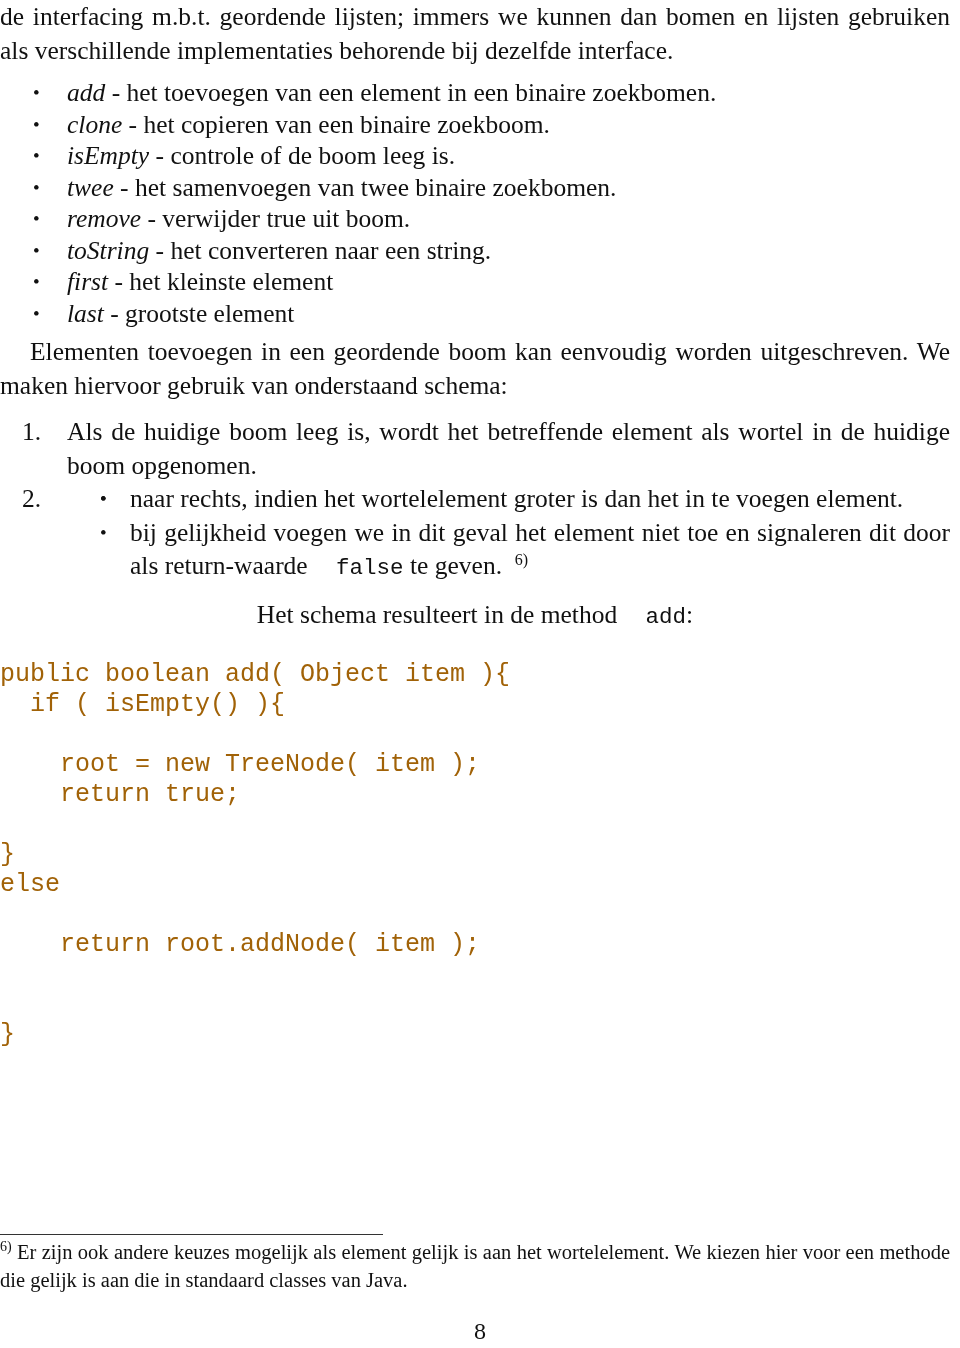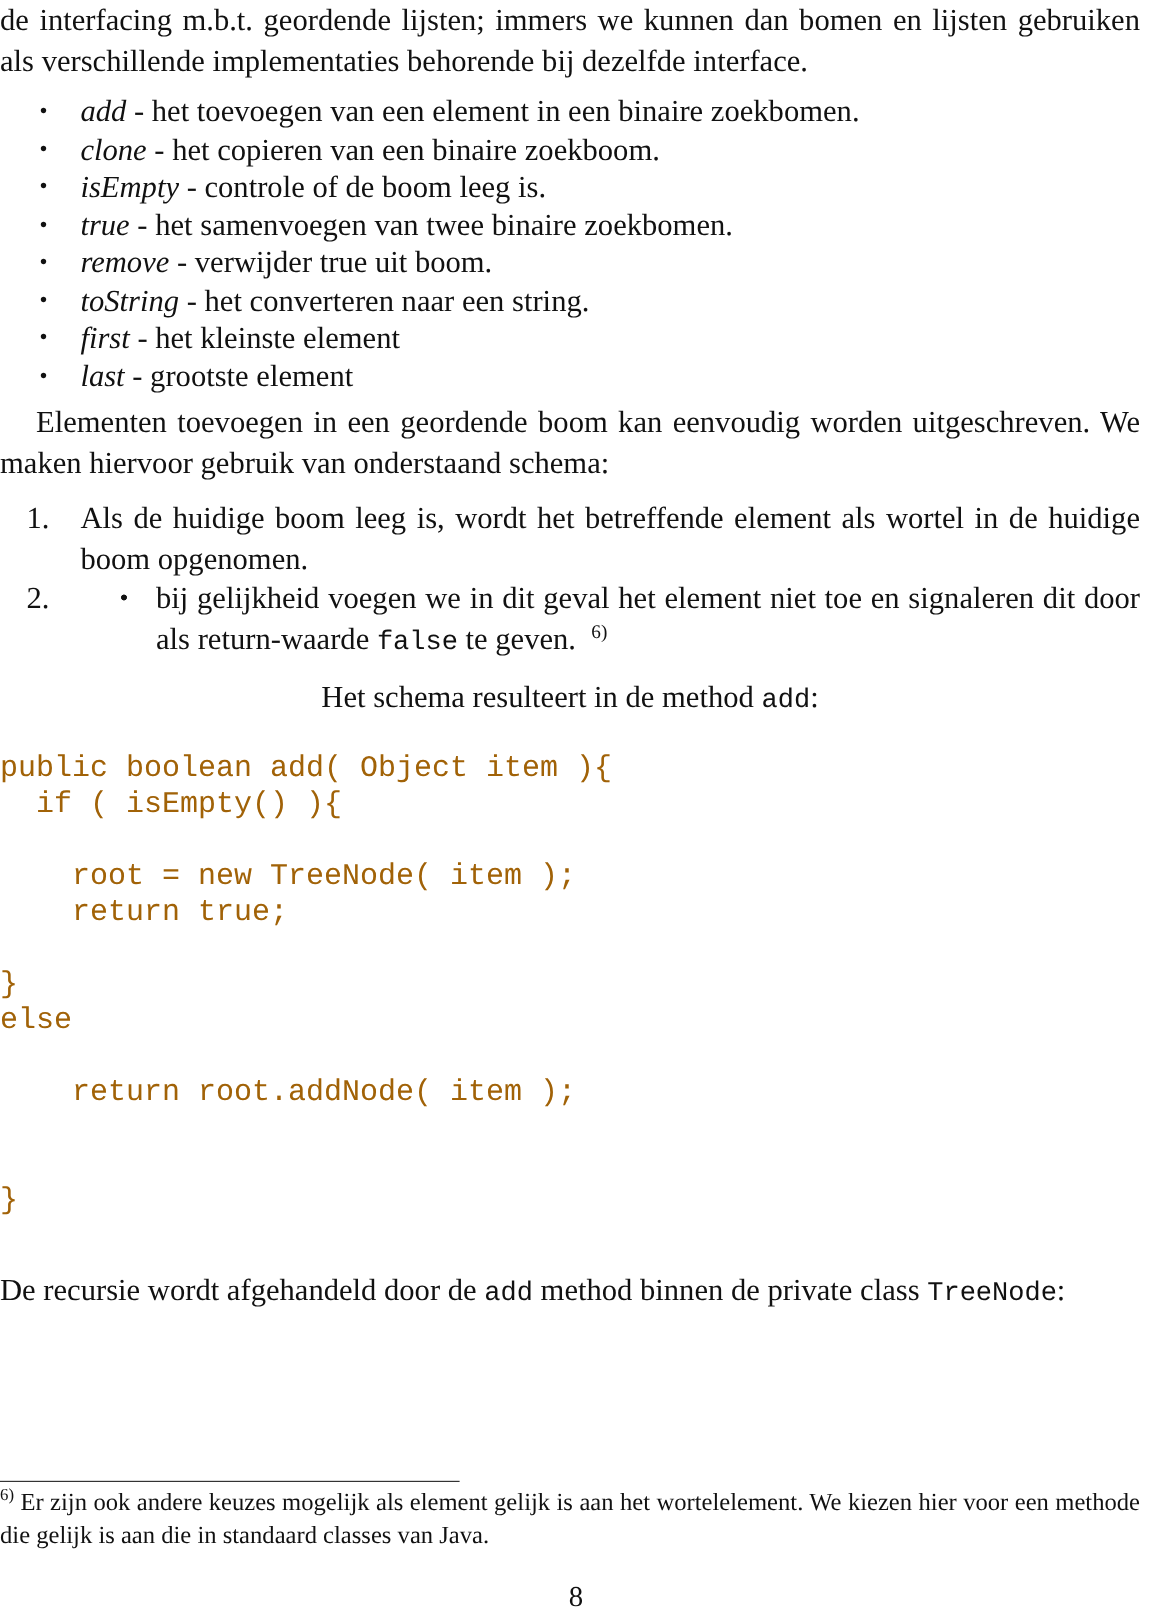--- a/index.html
+++ b/index.html
@@ -105,20 +105,21 @@
     left: 33px;
     top: 0;
     font-size: 19px;
     line-height: 33.5px;
   }
 
   code, .mono {
     font-family: "Liberation Mono", "DejaVu Sans Mono", monospace;
     font-size: 22.5px;
     letter-spacing: 0;
+    margin-left: 22px;
   }
 
   sup.fnref {
     font-size: 16px;
     vertical-align: super;
     line-height: 0;
   }
 
   
   pre.code {
@@ -177,21 +178,21 @@
       <li>
         <span class="bullet">•</span><em class="mname">add</em> <span>- het toevoegen van een element in een binaire zoekbomen.</span>
       </li>
       <li>
         <span class="bullet">•</span><em class="mname">clone</em> <span>- het copieren van een binaire zoekboom.</span>
       </li>
       <li>
         <span class="bullet">•</span><em class="mname">isEmpty</em> <span>- controle of de boom leeg is.</span>
       </li>
       <li>
-        <span class="bullet">•</span><em class="mname">true</em> <span>- het samenvoegen van twee binaire zoekbomen.</span>
+        <span class="bullet">•</span><em class="mname">twee</em> <span>- het samenvoegen van twee binaire zoekbomen.</span>
       </li>
       <li>
         <span class="bullet">•</span><em class="mname">remove</em> <span>- verwijder true uit boom.</span>
       </li>
       <li>
         <span class="bullet">•</span><em class="mname">toString</em> <span>- het converteren naar een string.</span>
       </li>
       <li>
         <span class="bullet">•</span><em class="mname">first</em> <span>- het kleinste element</span>
       </li>
@@ -208,20 +209,21 @@
         <span>Als de huidige boom leeg is, wordt het betreffende element als wortel in de huidige boom opgenomen.</span>
       </li>
       <li>
         <span class="num">2.</span>
         <ul class="sublist">
           <li>
             <span class="bullet">•</span>
           </li>
           <li>
             <span class="bullet">•</span>
+            <span>naar rechts, indien het wortelelement groter is dan het in te voegen element.</span>
           </li>
           <li>
             <span class="bullet">•</span><span>bij gelijkheid voegen we in dit geval het element niet toe en signaleren dit door als return-waarde </span><code class="mono">false</code><span> te geven.</span>&nbsp;&nbsp;<sup class="fnref">6)</sup>
           </li>
         </ul>
       </li>
     </ol>
 
     <p class="para nojust" style="margin-top:12px;text-align:center;"><span>Het schema resulteert in de method </span><code class="mono">add</code><span>:</span></p>
 
@@ -232,21 +234,20 @@
     return true;
 
 }
 else
 
     return root.addNode( item );
 
 
 }</pre>
 
-    <p class="para nojust" style="margin-top:42px;"><span>De recursie wordt afgehandeld door de </span><code class="mono">add</code><span> method binnen de private class </span><code class="mono">TreeNode</code><span>:</span></p>
 
   </div>
 
   <div class="footnote-rule"></div>
 
   <div class="footnote">
     <sup class="fnmark">6)</sup>
     <span>Er zijn ook andere keuzes mogelijk als element gelijk is aan het wortelelement. We kiezen hier voor een methode die gelijk is aan die in standaard classes van Java.</span>
   </div>
 

